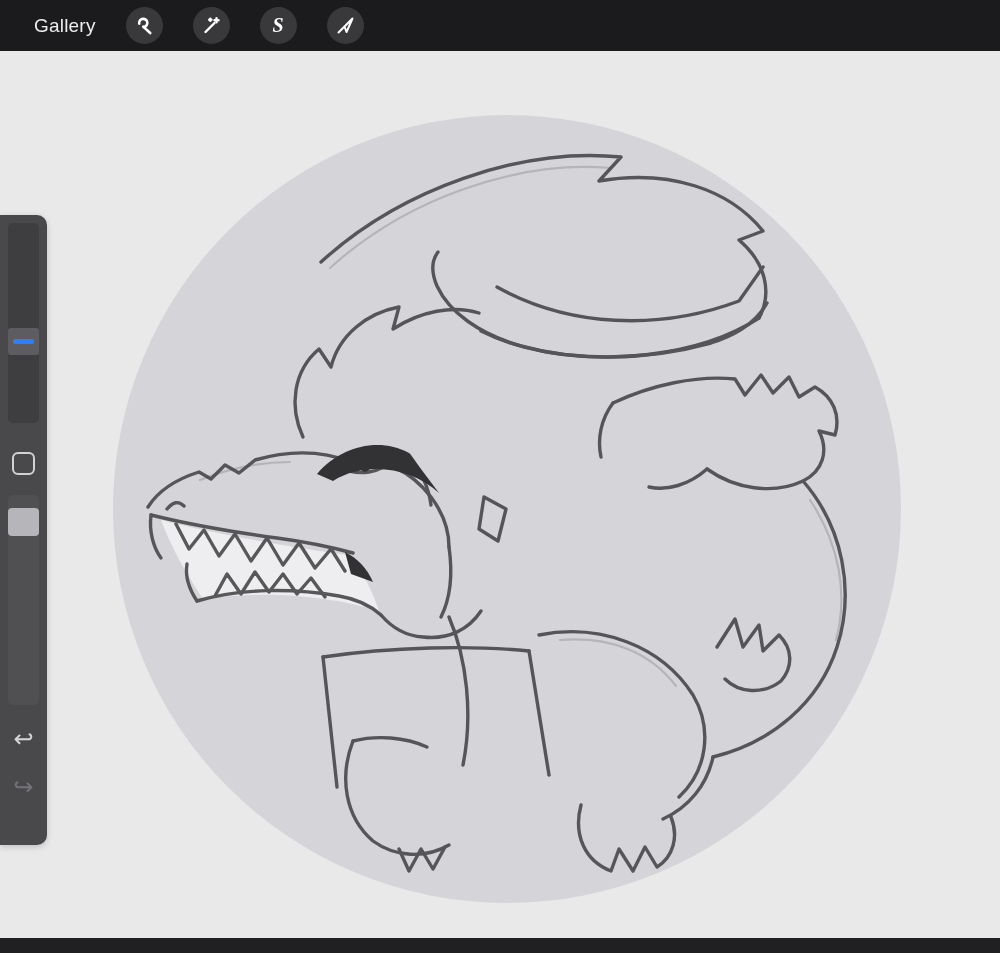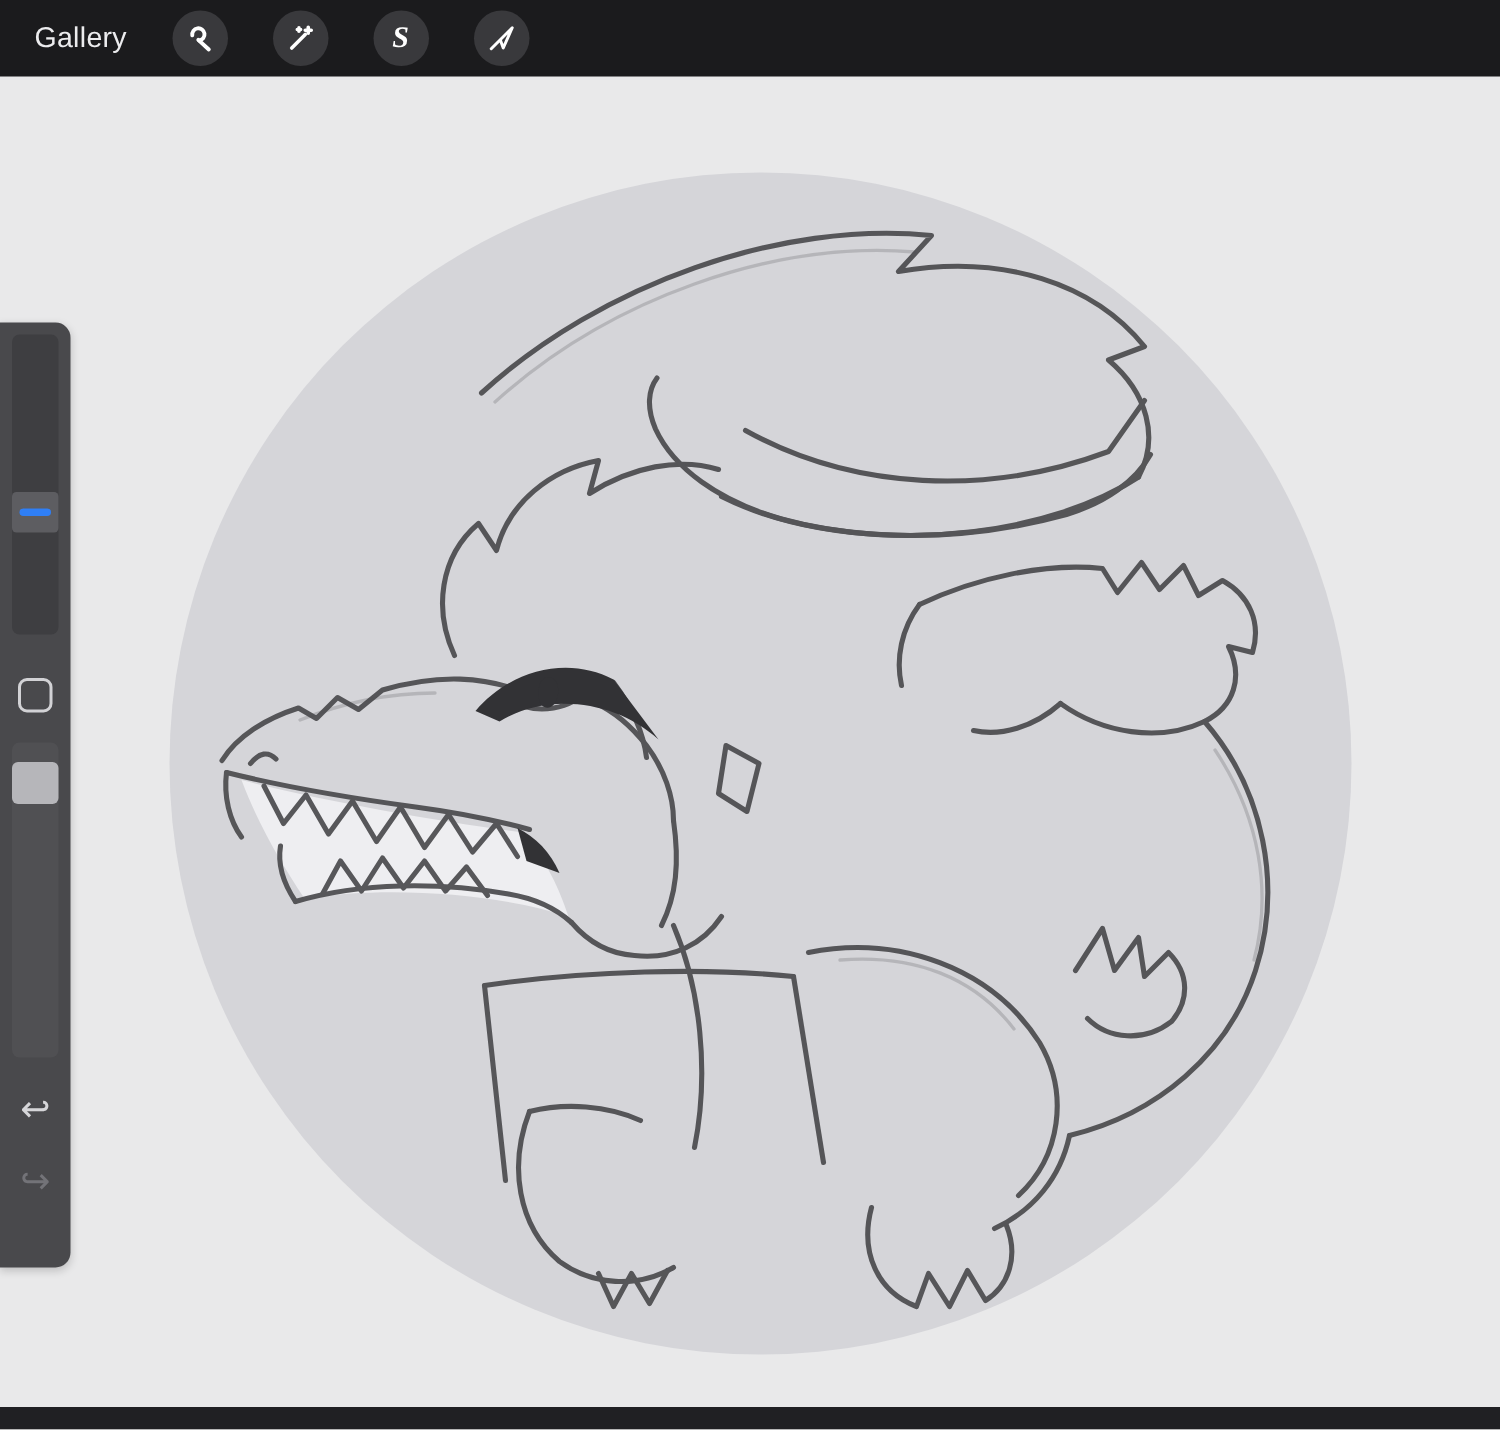--- a/index.html
+++ b/index.html
@@ -15,21 +15,21 @@
   }
   *{margin:0;padding:0;box-sizing:border-box;}
   html,body{width:1000px;height:953px;overflow:hidden;background:var(--canvas-bg);
     font-family:"Liberation Sans",sans-serif;}
   .app{position:relative;width:1000px;height:953px;background:var(--canvas-bg);}
 
   
   .topbar{position:absolute;top:0;left:0;right:0;height:51px;background:var(--topbar-bg);
     display:flex;align-items:center;z-index:30;}
   .gallery-btn{background:transparent;border:none;color:#ececee;font-size:19px;
-    font-family:"Liberation Sans",sans-serif;margin-left:23px;cursor:pointer;letter-spacing:.2px;}
+    font-family:"Liberation Sans",sans-serif;margin-left:34px;cursor:pointer;letter-spacing:.2px;}
   .tool-btn{width:37px;height:37px;border-radius:50%;border:none;background:var(--icon-circle-bg);
     display:flex;align-items:center;justify-content:center;cursor:pointer;margin-left:30px;flex:0 0 auto;}
   .tool-btn:first-of-type{margin-left:40px;}
   .tool-btn svg{display:block;}
   .s-glyph{color:#fff;font-family:"Liberation Serif",serif;font-style:italic;font-weight:bold;
     font-size:20px;line-height:1;transform:translateY(-1px);}
 
   
   .canvas-area{position:absolute;top:51px;left:0;right:0;bottom:15px;background:var(--canvas-bg);z-index:1;}
   .artwork{position:absolute;top:-51px;left:0;width:1000px;height:953px;pointer-events:none;z-index:1;}

